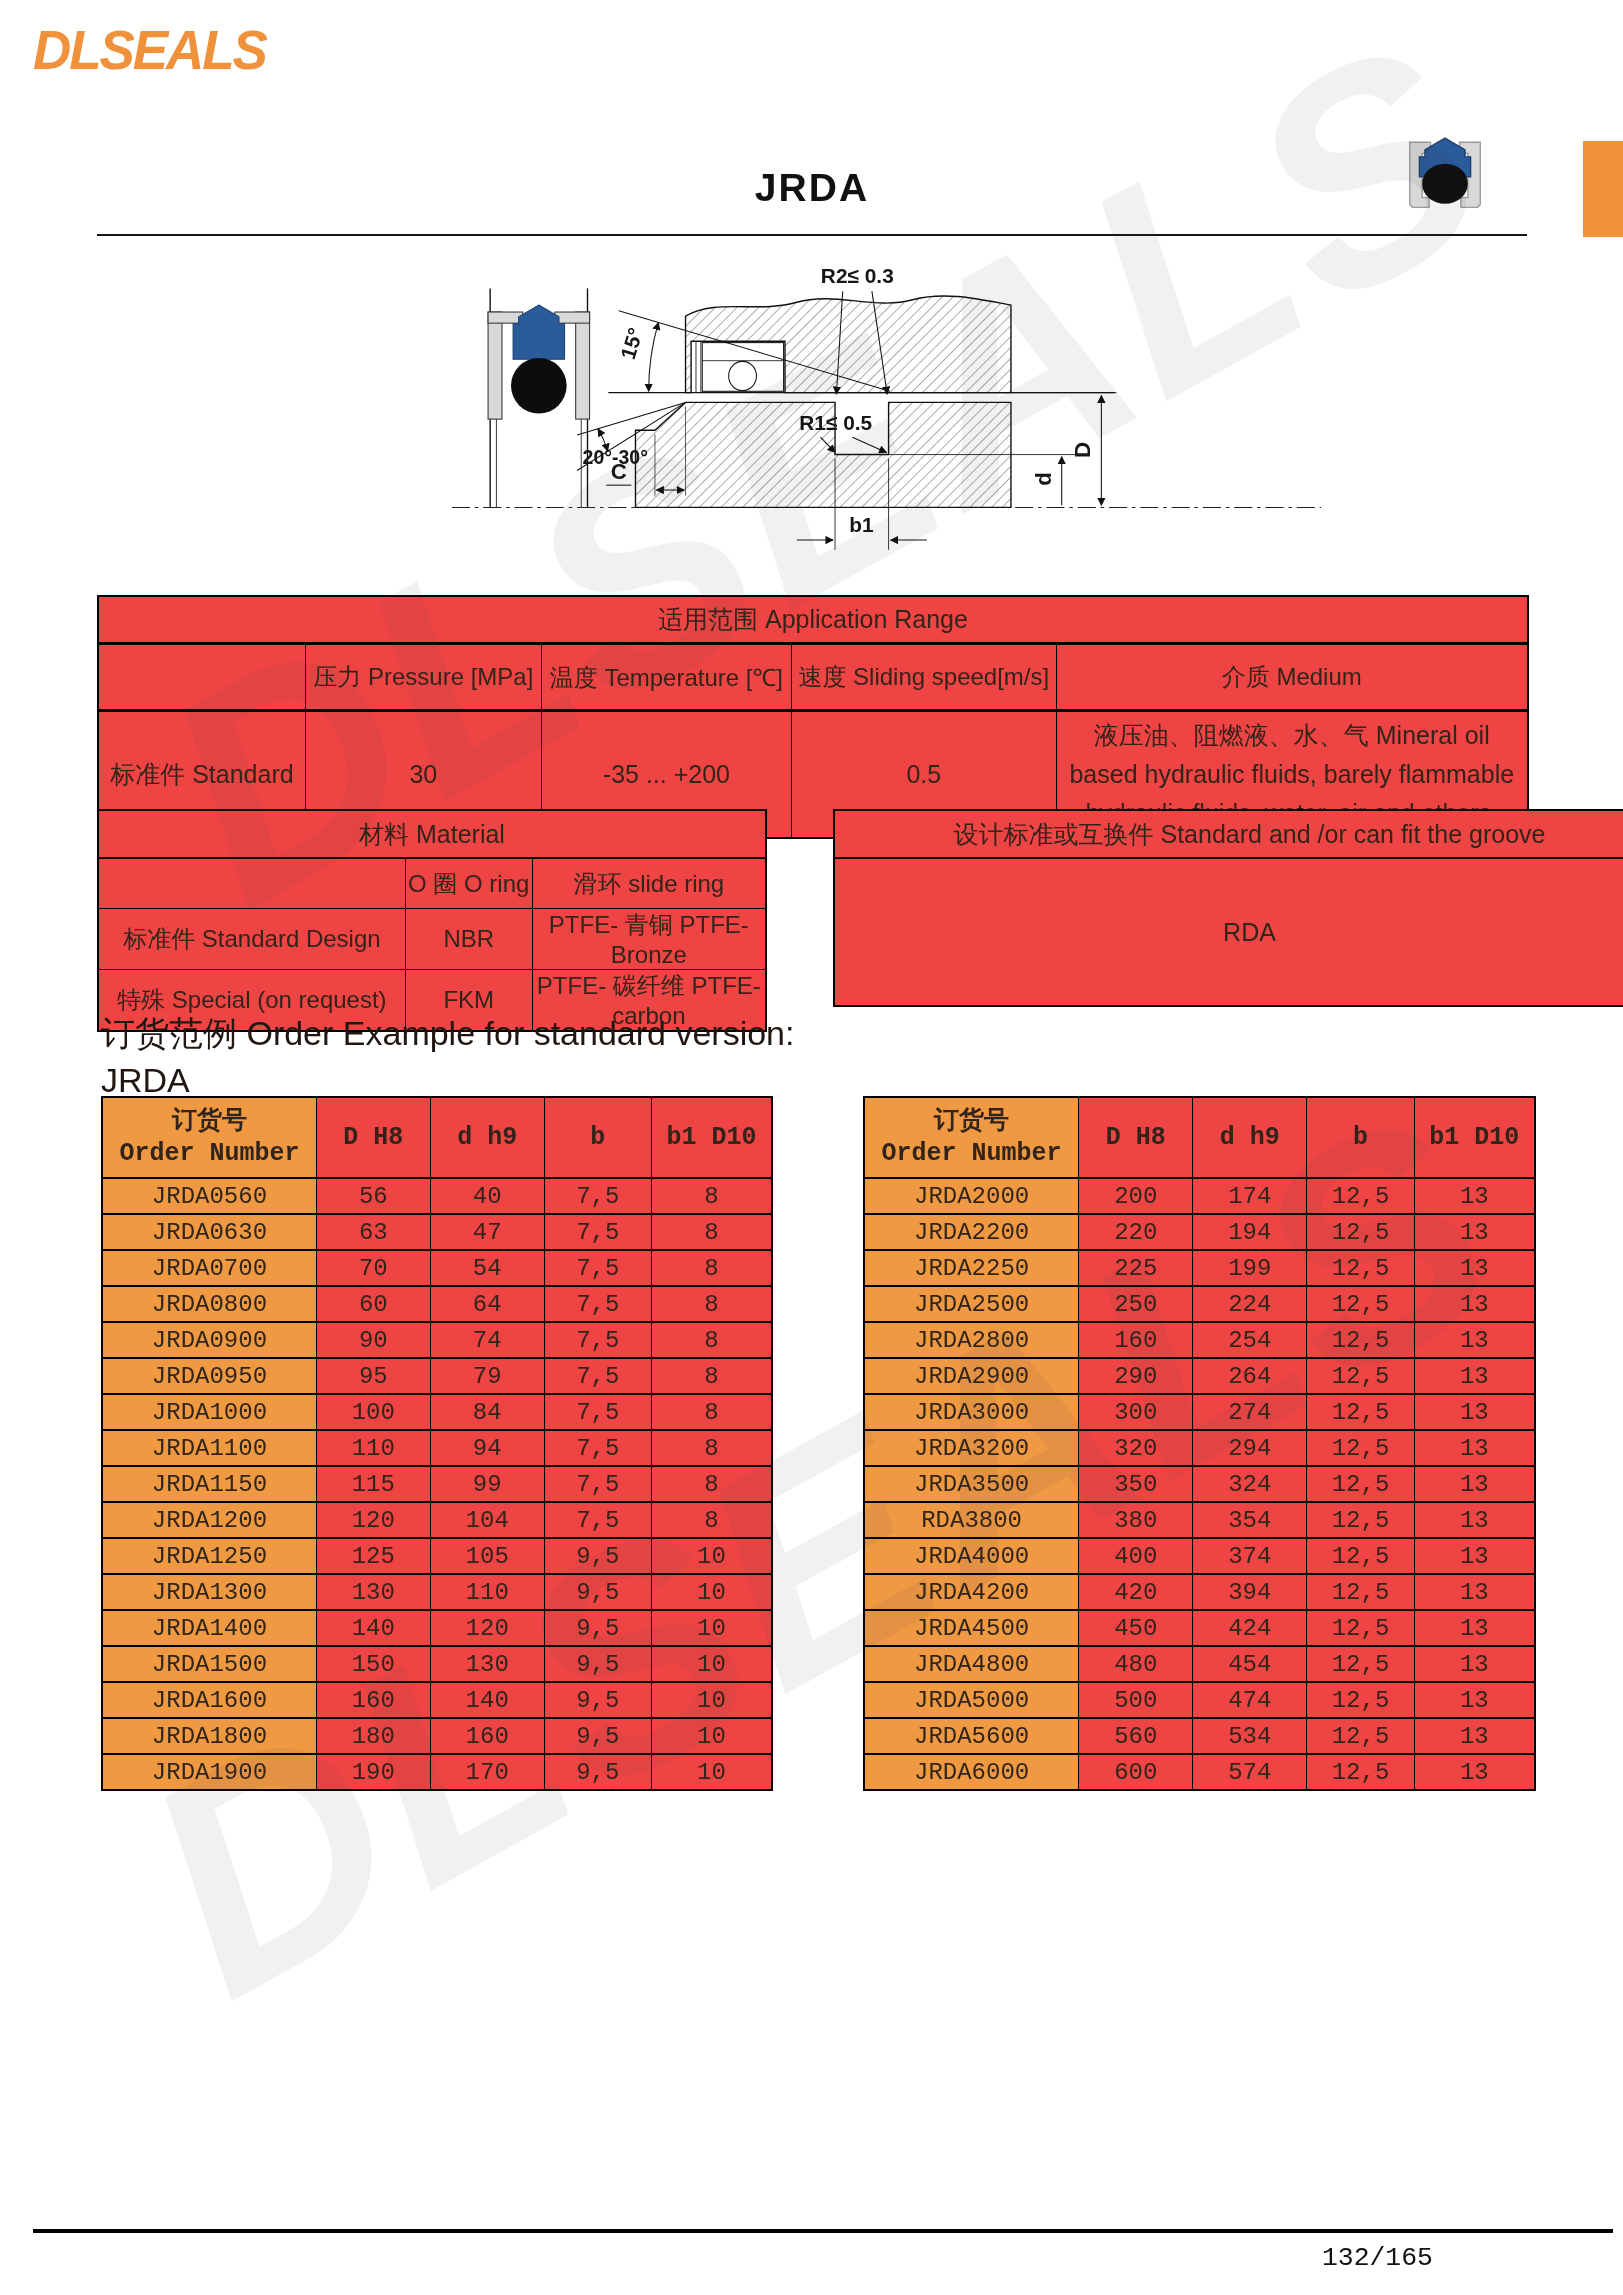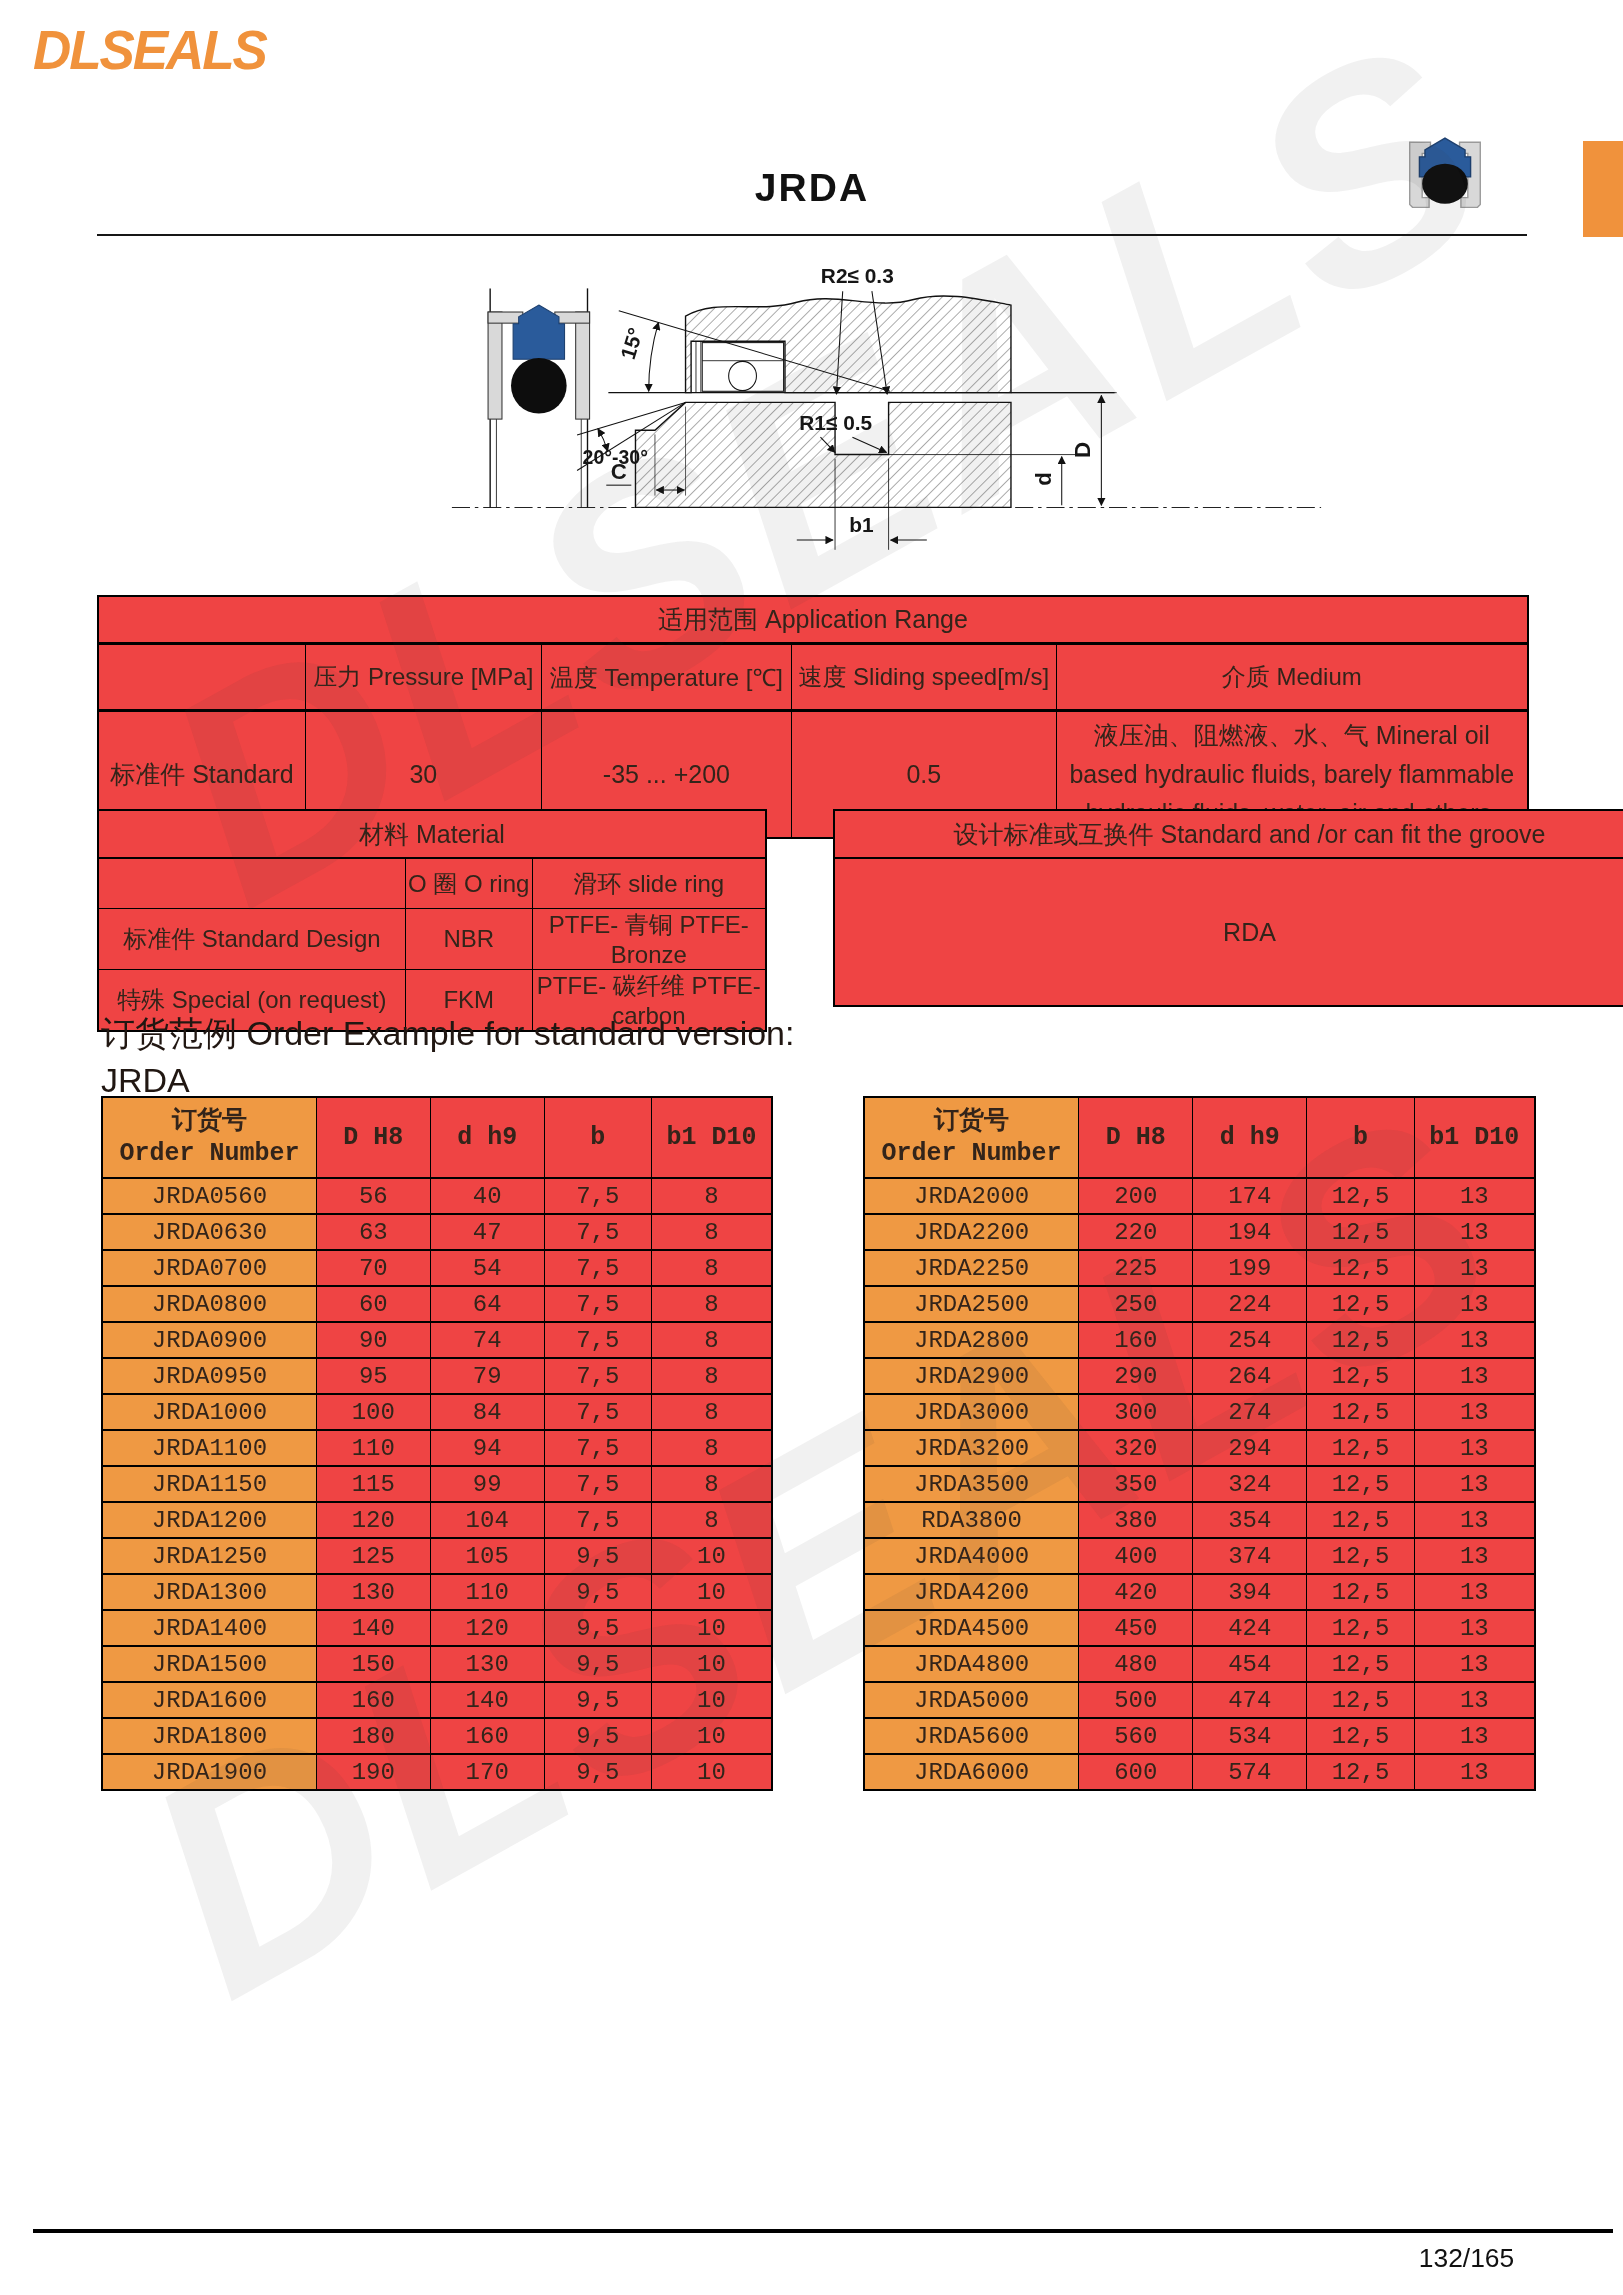--- a/index.html
+++ b/index.html
@@ -54,22 +54,22 @@
   .size-table{border:2.1px solid #000;border-top-width:2.8px;border-bottom-width:2.8px;font-family:Liberation Mono, monospace;}
   .size-left{left:101px;top:1096px;width:672px;}
   .size-right{left:863px;top:1096px;width:673px;}
   .size-table th{border:1.4px solid #000;border-bottom-width:2.8px;height:79px;font-size:25px;font-weight:bold;color:#33241a;}
   .size-table td{border:1.4px solid #000;border-top-width:2.1px;border-bottom-width:2.1px;height:34px;font-size:24px;}
   .size-table .col0{background:#EF9943;}
   .size-table th.col0 div{line-height:1.25;}
   
   .footer-rule{position:absolute;left:33px;top:2229px;width:1580px;height:3.5px;background:#000;}
   .page-num{
-    position:absolute;left:1322px;top:2243px;width:289px;text-align:center;
-    font-size:26.4px;color:#111;font-family:Liberation Sans, sans-serif;
+    position:absolute;left:1322px;top:2243px;width:289px;text-align:left;
+    font-size:26.4px;color:#111;font-family:Liberation Mono, monospace;
   }
 </style>
 </head>
 <body>
 
 <div class="page">
 
   <div class="logo">DLSEALS</div>
   <div class="title">JRDA</div>
   <div class="title-rule"></div>

